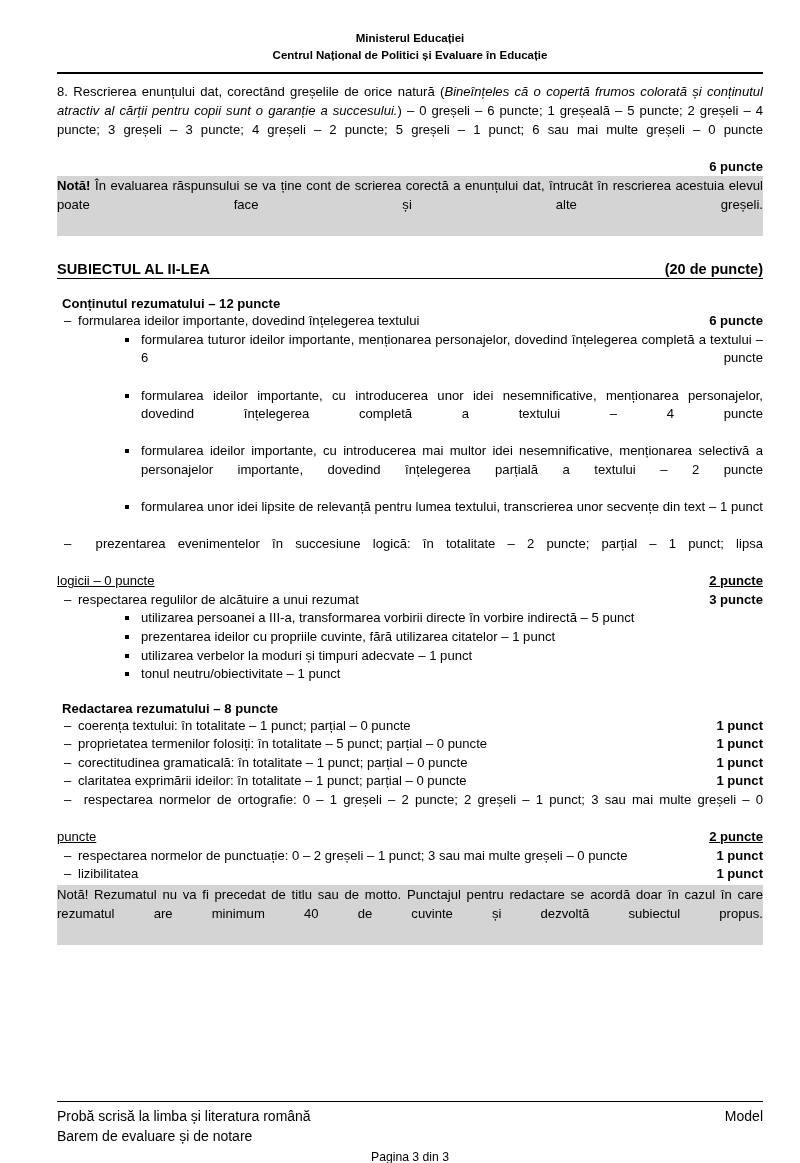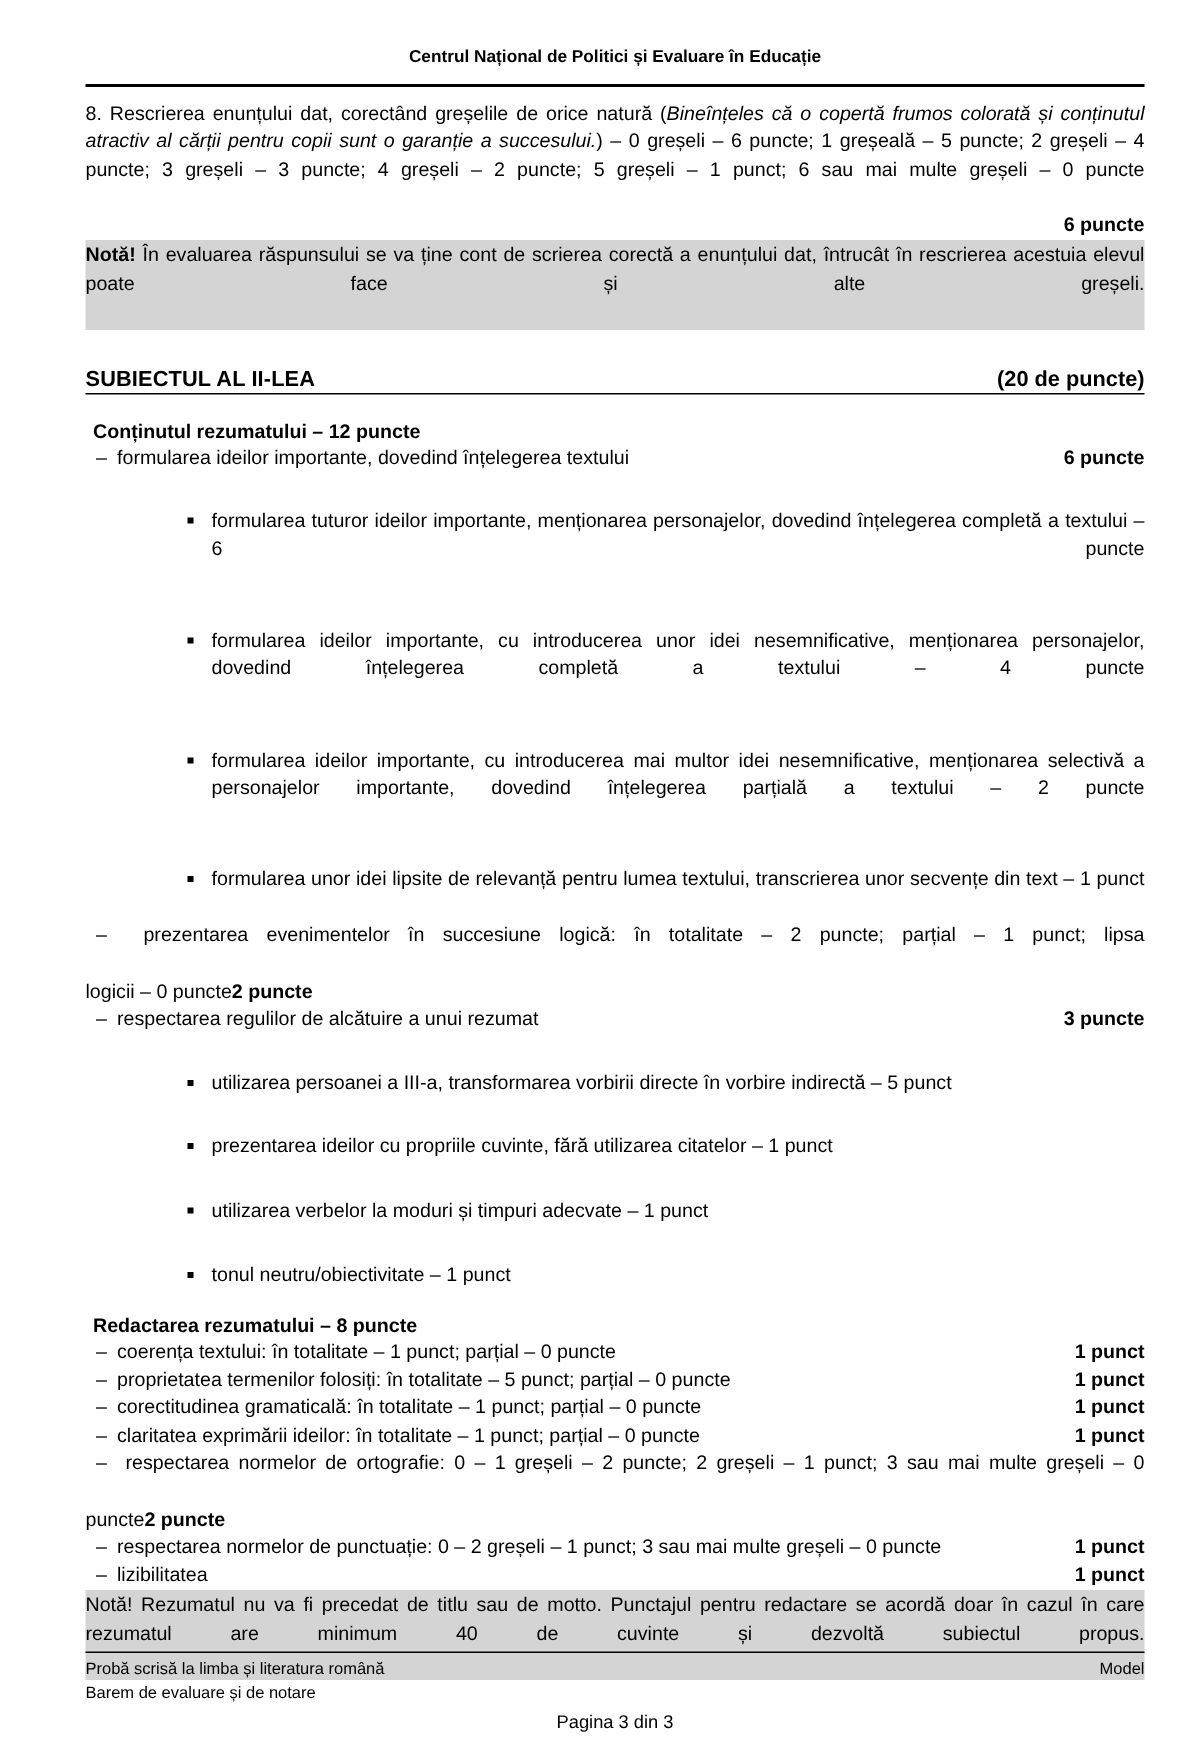--- a/index.html
+++ b/index.html
@@ -128,33 +128,34 @@
   .dash-wrap {
     position: relative;
     font-size: 13.1px;
     line-height: 1.42;
     padding-left: 0;
   }
   .dash-wrap .l1 { display:block; text-align: justify; }
   .dash-wrap .l1::after { content:""; display:inline-block; width:100%; }
   .dash-wrap .l2 {
     display: flex;
+    justify-content: space-between;
     align-items: baseline;
+    text-decoration: underline;
   }
   .dash-wrap .pts { font-weight: bold; white-space: nowrap; }
   .indent-dash { padding-left: 21px; text-indent: -14px; }
 
   
   .sq-row {
     position: relative;
     font-size: 13.1px;
     line-height: 1.42;
     margin-left: 66px;
     padding-left: 18px;
-    margin-top: 24px;
   }
   .sq-row .sq {
     position: absolute;
     left: 2px;
     top: 7px;
     width: 4px;
     height: 4px;
     background: #000;
   }
   .sq-row .j1 { display:block; text-align: justify; }
@@ -170,39 +171,40 @@
   .rule-bottom {
     border: 0;
     border-top: 1.6px solid #000;
     margin: 0;
     height: 0;
   }
   .footer-cols {
     display: flex;
     justify-content: space-between;
     align-items: flex-start;
-    font-size: 11px;
+    font-size: 14px;
     line-height: 1.45;
     padding-top: 4px;
   }
   .footer-left div { white-space: nowrap; }
   .footer-pageno {
     text-align: center;
     font-size: 12.2px;
     padding-top: 3px;
   }
 </style>
 </head>
 <body>
 
 <div class="page">
 
   <div class="content">
 
     <div class="doc-header">
+      <div>Ministerul Educației</div>
       <div class="line2">Centrul Național de Politici și Evaluare în Educație</div>
     </div>
     <hr class="rule-top">
 
     <div class="para item8">
       <span class="just" style="display:block;">
         <span>8. Rescrierea enunțului dat, corectând greșelile de orice natură (</span><i>Bineînțeles că o copertă frumos colorată și conținutul atractiv al cărții pentru copii sunt o garanție a succesului.</i><span>) – 0 greșeli – 6 puncte; 1 greșeală – 5 puncte; 2 greșeli – 4 puncte; 3 greșeli – 3 puncte; 4 greșeli – 2 puncte; 5 greșeli – 1 punct; 6 sau mai multe greșeli – 0 puncte</span>
       </span>
       <span class="tail" style="display:flex; justify-content:flex-end;">
         <span class="b">6 puncte</span>

